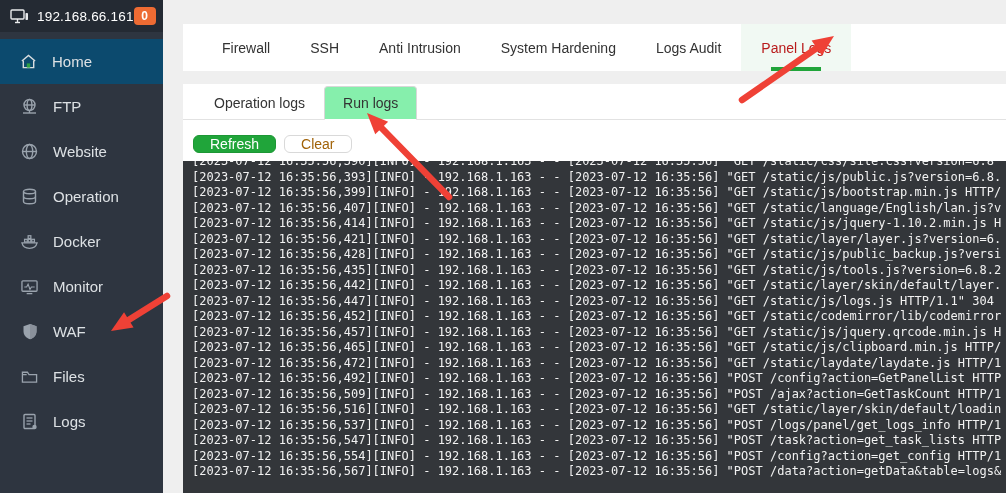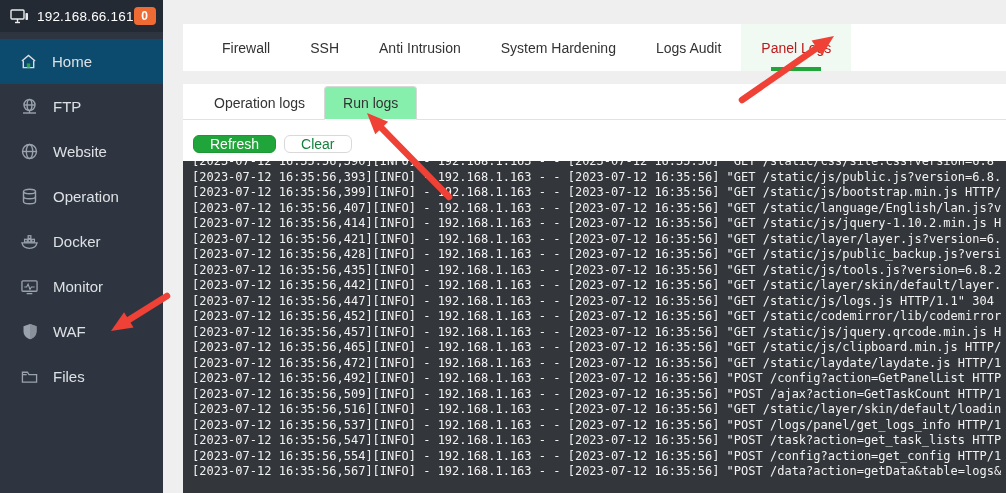--- a/index.html
+++ b/index.html
@@ -67,21 +67,21 @@
     border-radius:4px 4px 0 0;
     text-align:right;
   }
   .toolbar { margin:15px 0 0 10px; display:flex; }
   .btn {
     height:18px; font-size:14px; border-radius:6px; cursor:pointer;
     display:flex; align-items:center; padding:0 16px;
     font-family:Liberation Sans, sans-serif;
   }
   .btn-green { background:#20a53a; border:1px solid #1d9735; color:#fff; }
-  .btn-plain { background:#fff; border:1px solid #d9d9d9; color:#15803d; margin-left:8px; }
+  .btn-plain { background:#fff; border:1px solid #d9d9d9; color:#a16207; margin-left:8px; }
 
   .console {
     margin-top:8px; background:#33363a; height:332px; overflow:hidden; cursor:text;
   }
   .console pre {
     font-family:"DejaVu Sans Mono","Liberation Mono",monospace;
     font-size:12px; line-height:15.5px; color:#f2f2f2;
     white-space:pre; margin-top:-7px; padding-left:9px;
   }
 
@@ -181,20 +181,32 @@
         </span>
         <span>WAF</span>
       </div>
       <div class="menu-item">
         <span class="mi">
           <svg width="18" height="15" viewBox="0 0 18 15">
             <path d="M1.5 3 V13.5 H16.5 V5.5 H8.5 L6.8 3 Z M1.5 5.5 H6" fill="none" stroke="#9aa3ad" stroke-width="1.4"></path>
           </svg>
         </span>
         <span>Files</span>
+      </div>
+      <div class="menu-item">
+        <span class="mi">
+          <svg width="16" height="17" viewBox="0 0 16 17">
+            <rect x="2" y="1.5" width="11" height="14" rx="1" fill="none" stroke="#9aa3ad" stroke-width="1.4"></rect>
+            <line x1="4.5" y1="5" x2="10.5" y2="5" stroke="#9aa3ad" stroke-width="1.3"></line>
+            <line x1="4.5" y1="8" x2="10.5" y2="8" stroke="#9aa3ad" stroke-width="1.3"></line>
+            <line x1="4.5" y1="11" x2="8.5" y2="11" stroke="#9aa3ad" stroke-width="1.3"></line>
+            <circle cx="12.5" cy="14" r="2.2" fill="#9aa3ad"></circle>
+          </svg>
+        </span>
+        <span>Logs</span>
       </div>
     </div>
 </div>
 
 <div class="main">
   <div class="topbar" id="tabbar">
       <div class="tab">Firewall</div>
       <div class="tab">SSH</div>
       <div class="tab">Anti Intrusion</div>
       <div class="tab">System Hardening</div>

